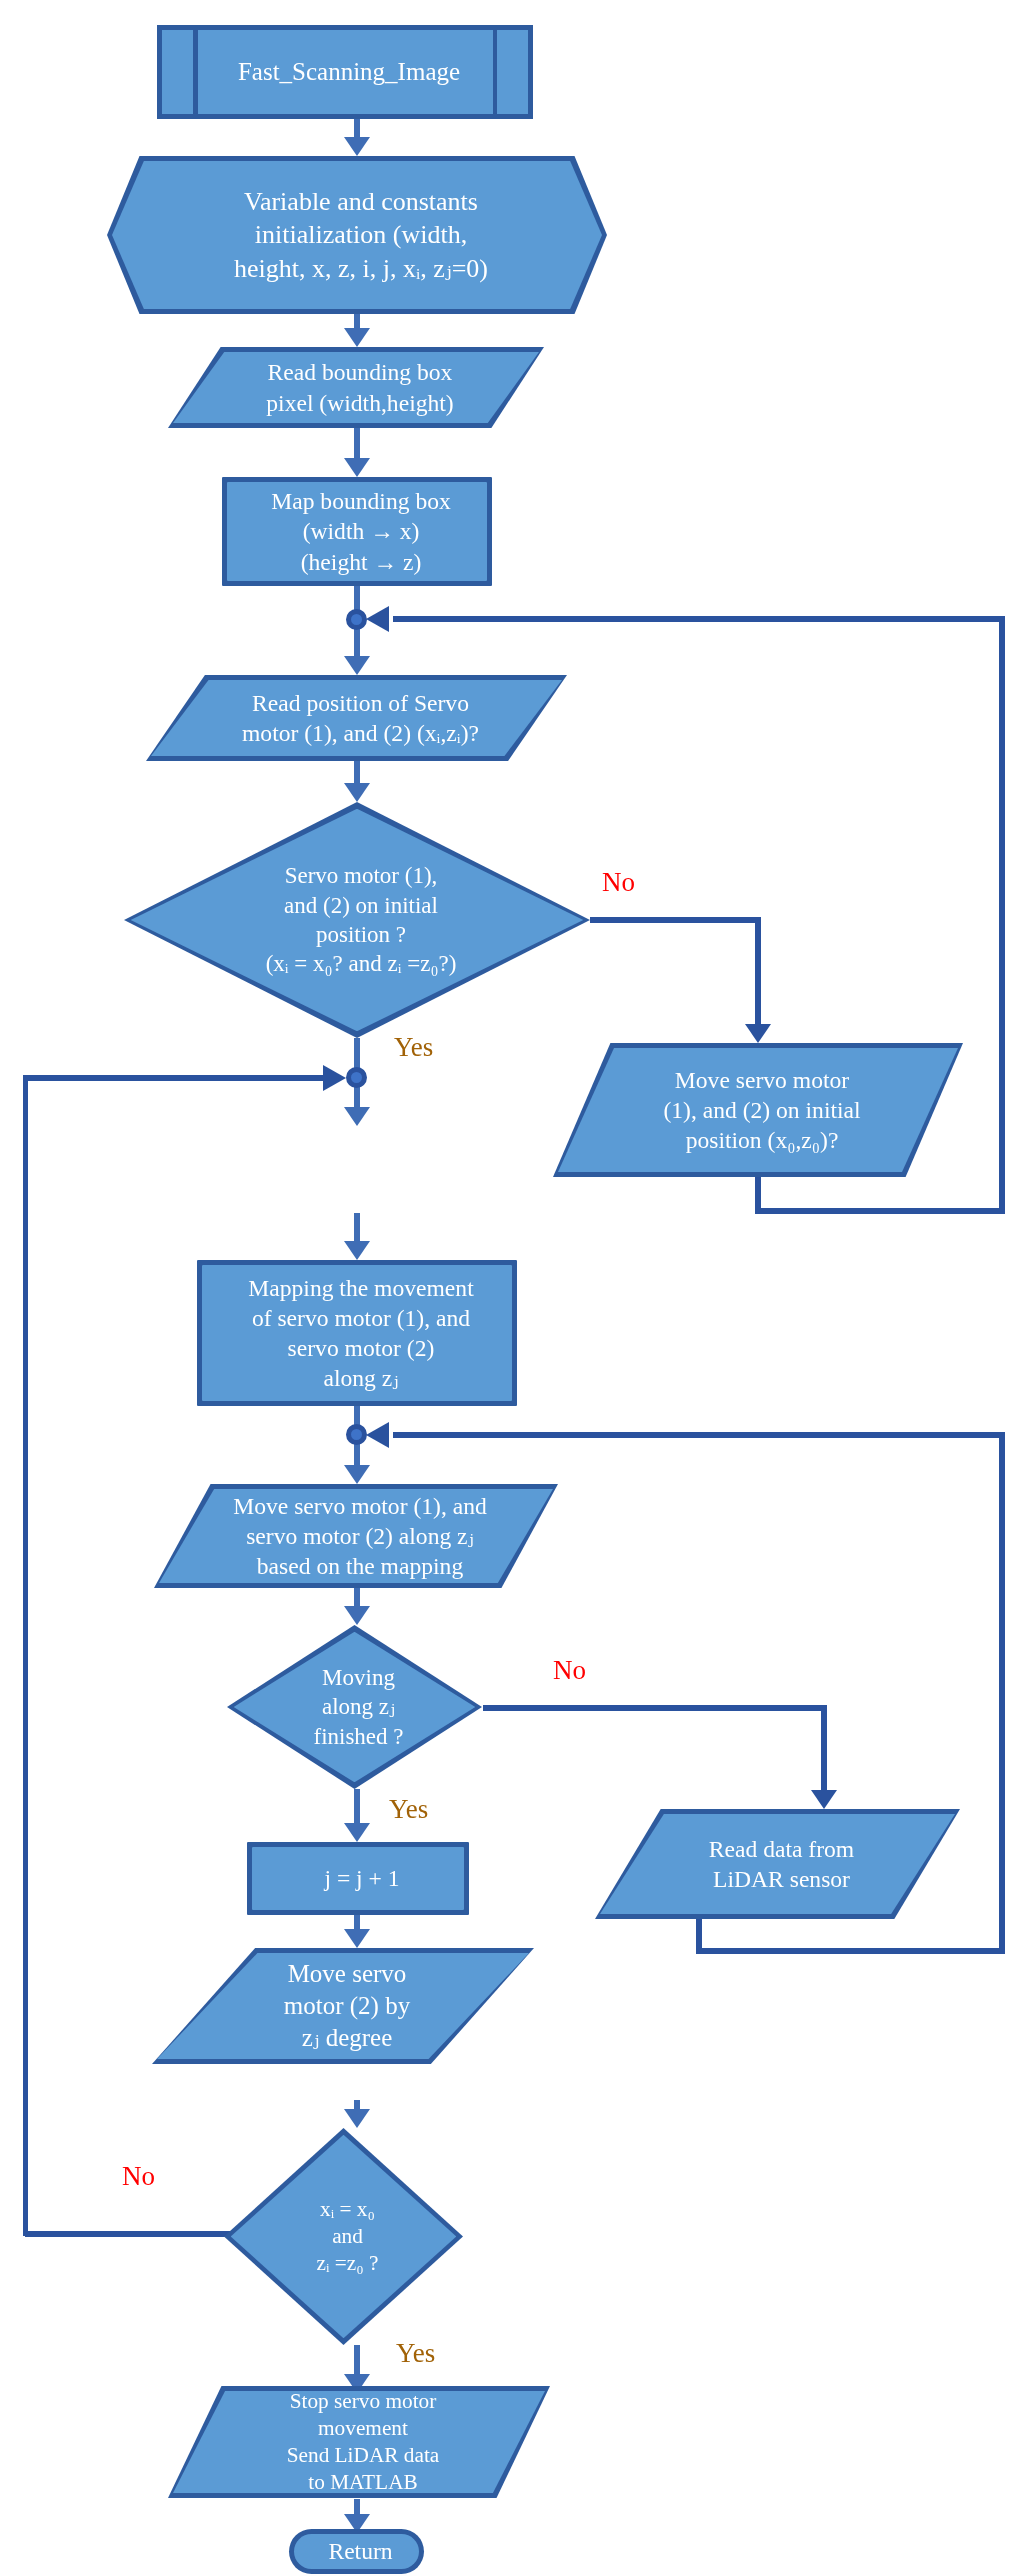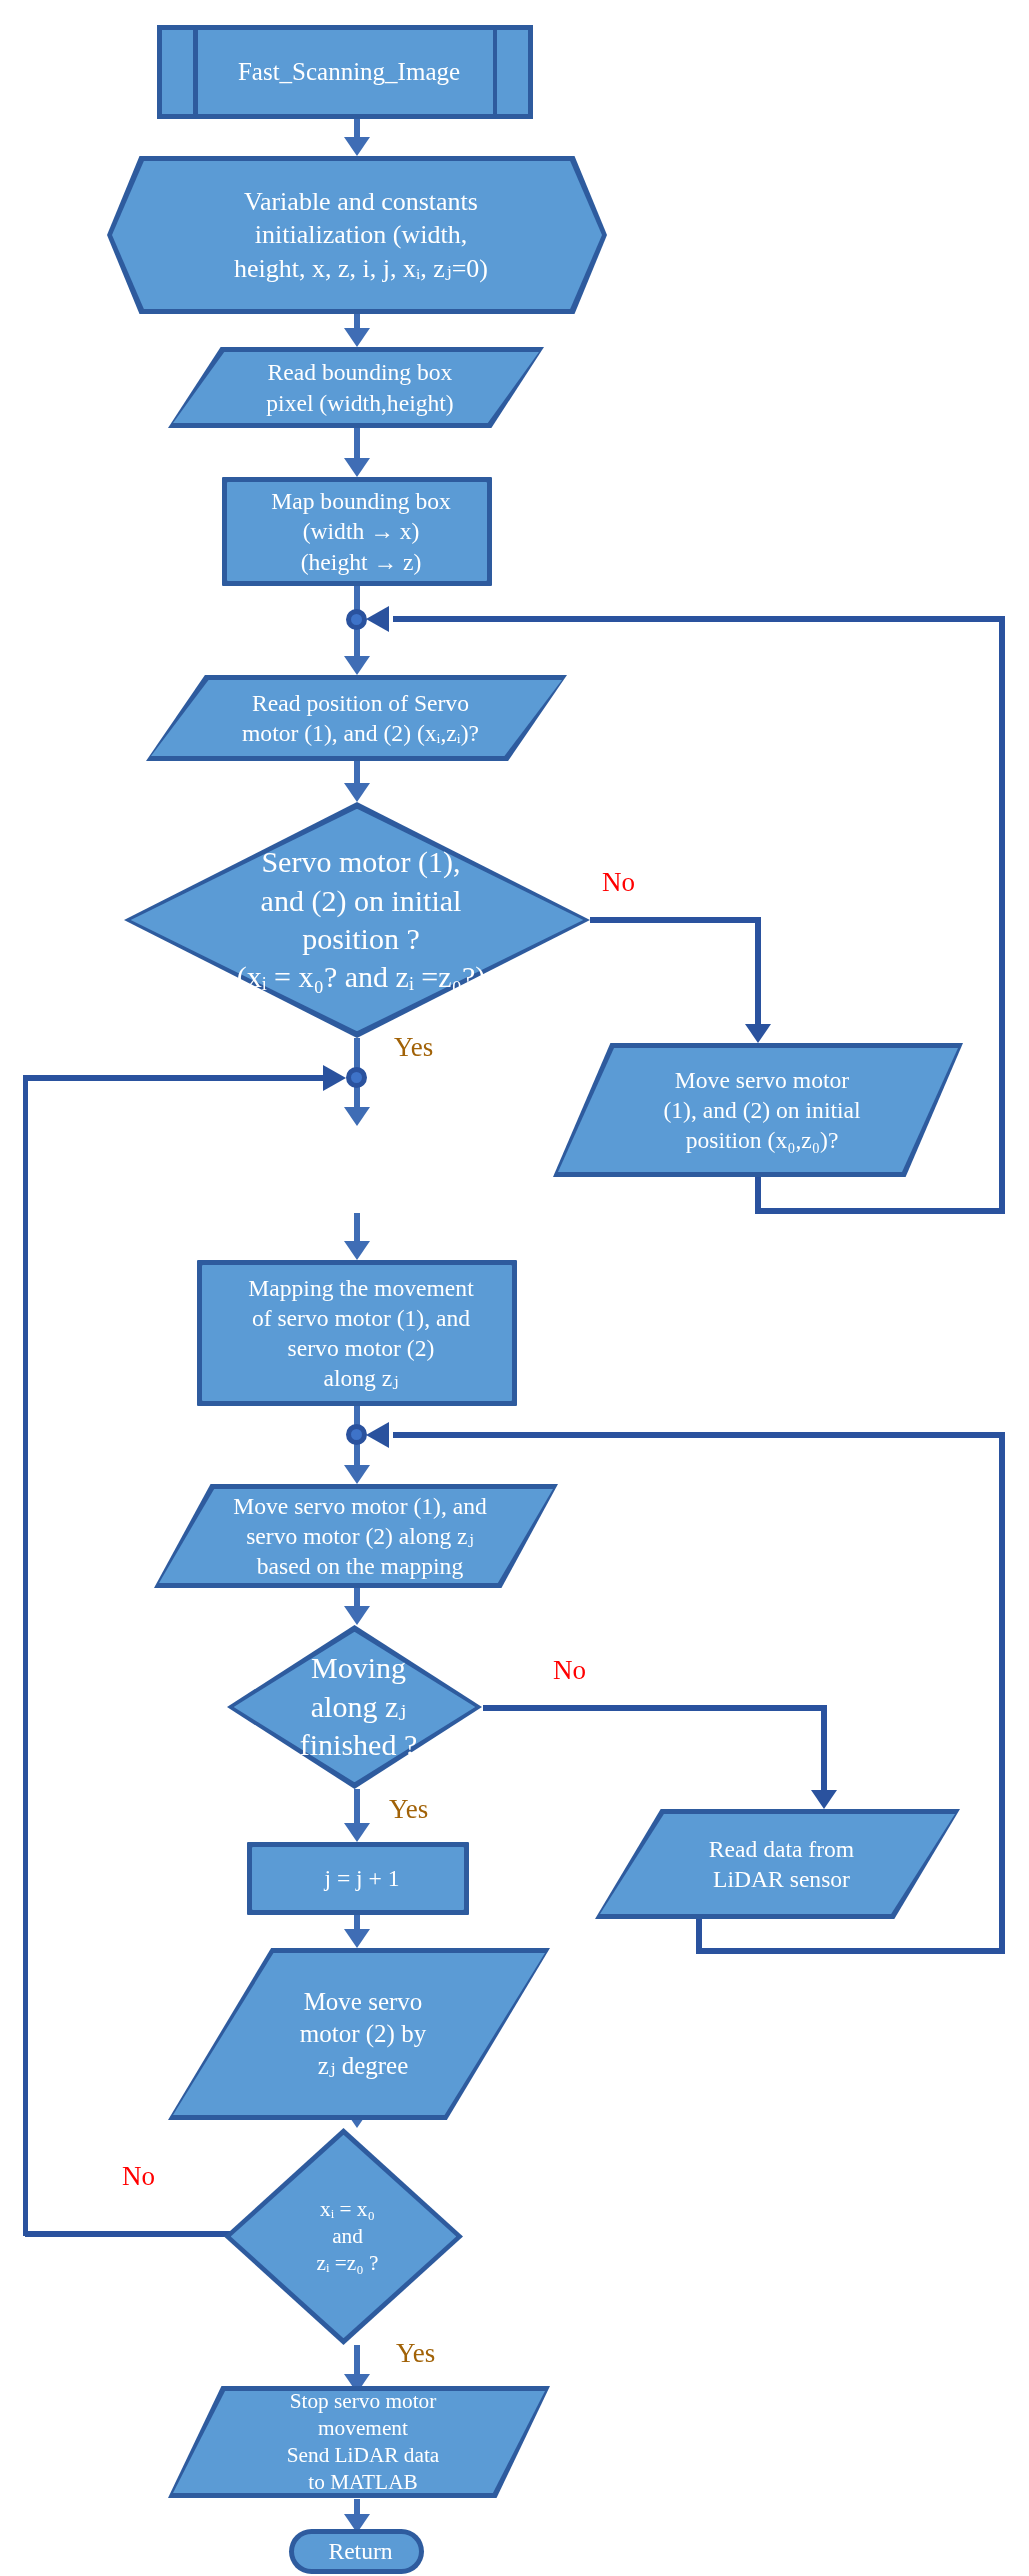--- a/index.html
+++ b/index.html
@@ -32,21 +32,21 @@
   .par .bg,.par .in{clip-path:polygon(14% 0,100% 0,86% 100%,0 100%);}
   .par.s18 .bg,.par.s18 .in{clip-path:polygon(18% 0,100% 0,82% 100%,0 100%);}
   .par.s27 .bg,.par.s27 .in{clip-path:polygon(27% 0,100% 0,73% 100%,0 100%);}
   .dia .bg,.dia .in{clip-path:polygon(50% 0,100% 50%,50% 100%,0 50%);}
   .dia .in{inset:6.7px;}
   .term .bg{border-radius:34px;}
   .term .in{border-radius:29px;}
   .pre .bar{position:absolute;top:5px;bottom:5px;width:4.5px;background:#2e5b9e;display:block;}
   
   .fs38 .txt{font-size:21.3px;}
-  .fs40 .txt{font-size:30px;}
+  .fs40 .txt{font-size:23px;}
   .fs42 .txt{font-size:23.6px;}
   .fs44 .txt{font-size:25px;}
   .fs46 .txt{font-size:26px;}
   
   .elb{position:absolute;font-size:27px;line-height:1;}
   .elb.yes{color:#a16207;}
   .elb.no{color:#ff0000;}
 </style>
 </head>
 <body>
@@ -219,21 +219,21 @@
     <div class="txt">j = j + 1</div>
   </div>
 
   <div class="node par s18 fs42" style="left:595px;top:1809px;width:365px;height:110px">
     <i class="bg"></i>
     <i class="in"></i>
     <div class="txt">Read data from
 LiDAR sensor</div>
   </div>
 
-  <div class="node par s27 fs44" style="left:168px;top:1948px;width:382px;height:172px">
+  <div class="node par s27 fs44" style="left:152px;top:1948px;width:382px;height:116px">
     <i class="bg"></i>
     <i class="in"></i>
     <div class="txt">Move servo
 motor (2) by
 zⱼ degree</div>
   </div>
 
   <div class="node dia fs38" style="left:224px;top:2128px;width:239px;height:217px">
     <i class="bg"></i>
     <i class="in"></i>

